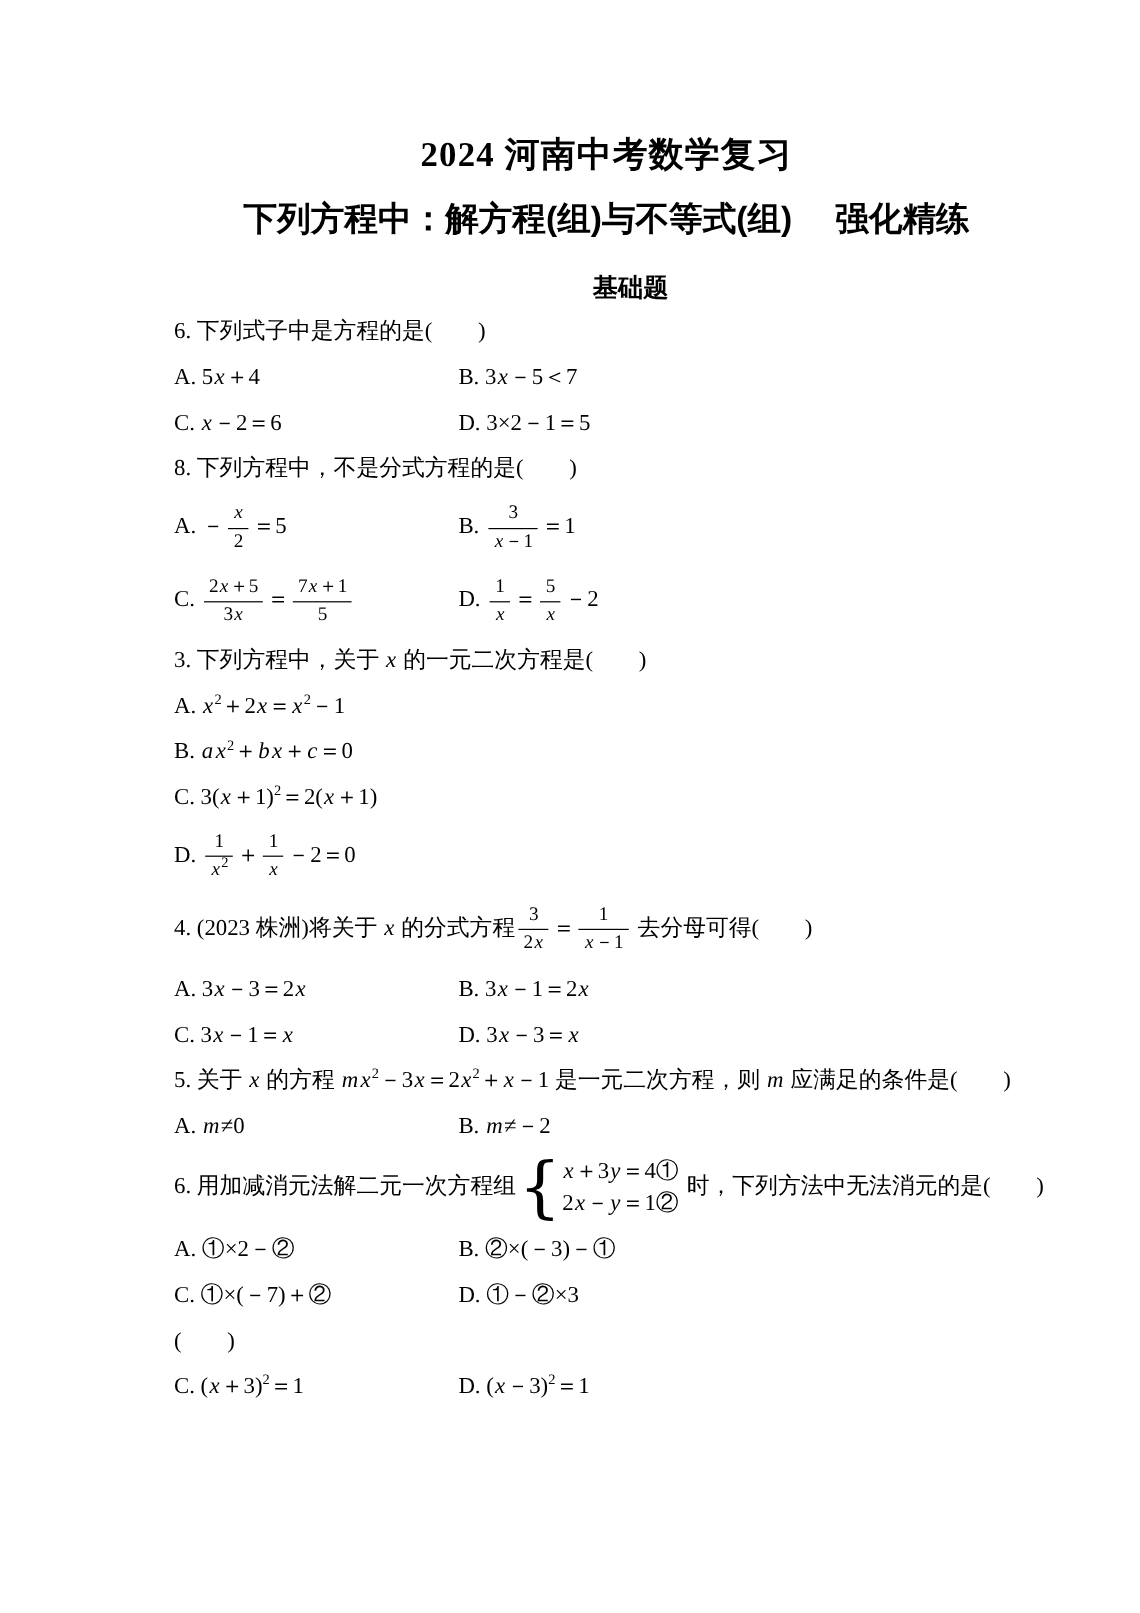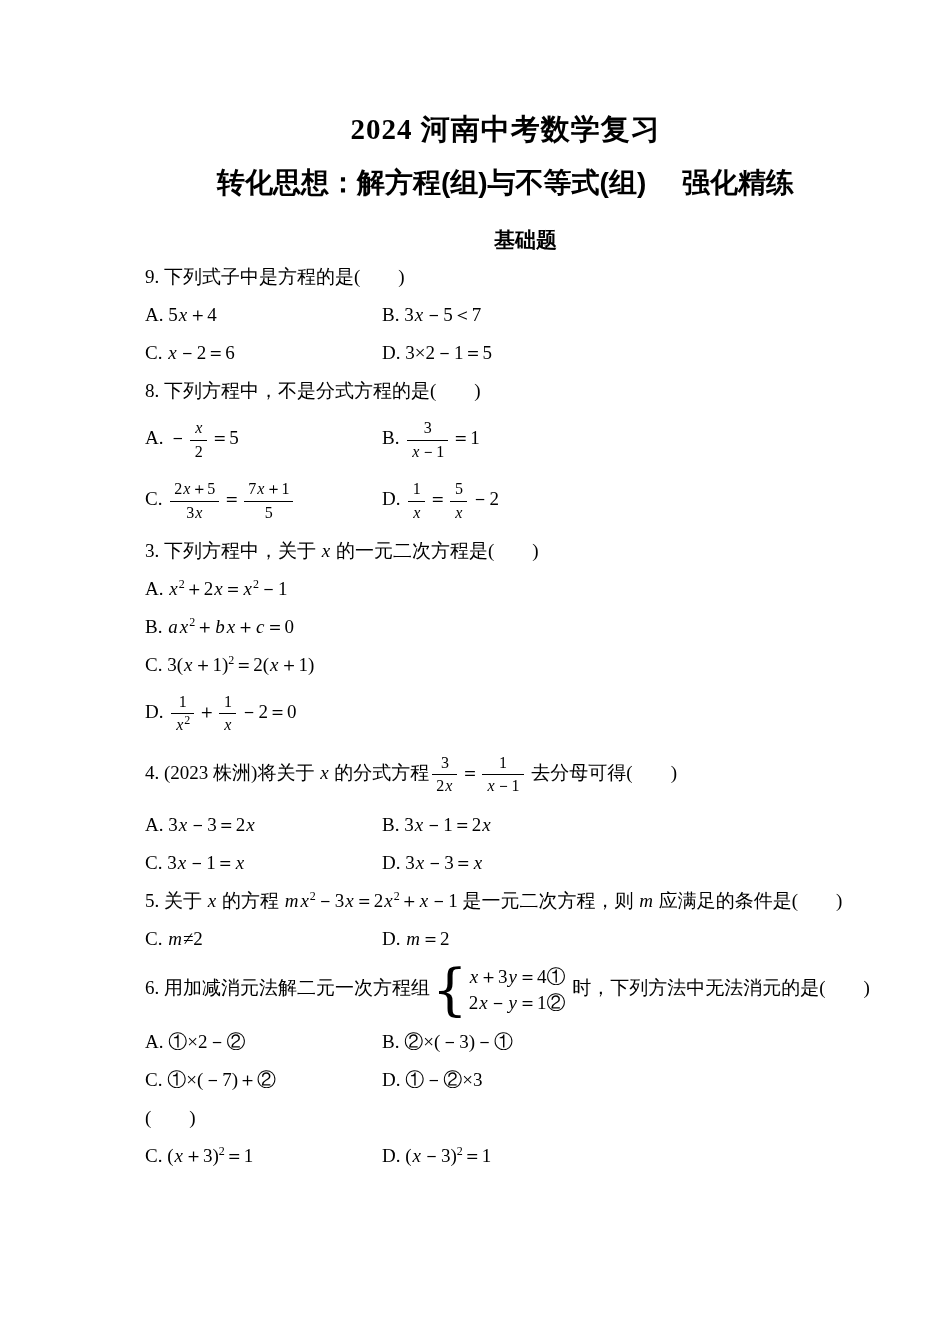--- a/index.html
+++ b/index.html
@@ -79,25 +79,25 @@
     margin-right:1px;
   }
   .system .syslines{display:inline-flex;flex-direction:column;}
   .system .sysline{display:block;line-height:26px;font-size:19px;}
 </style>
 </head>
 <body>
 
 <div class="page">
   <h1 class="doc-title">2024 河南中考数学复习</h1>
-  <h2 class="doc-subtitle">转化思想：解方程(组)与不等式(组)　 强化精练</h2>
+  <h2 class="doc-subtitle">下列方程中：解方程(组)与不等式(组)　 强化精练</h2>
   <div class="section-heading">基础题</div>
   <section id="questions">
       <div class="question">
-        <div class="line stem">9. 下列式子中是方程的是(　　)</div>
+        <div class="line stem">6. 下列式子中是方程的是(　　)</div>
         <div class="line optrow cols2">
           <span class="option">A. 5<span class="mi">x</span>＋4</span>
           <span class="option">B. 3<span class="mi">x</span>－5＜7</span>
         </div>
         <div class="line optrow cols2">
           <span class="option">C. <span class="mi">x</span>－2＝6</span>
           <span class="option">D. 3×2－1＝5</span>
         </div>
       </div>
       <div class="question">
@@ -125,22 +125,22 @@
           <span class="option">B. 3<span class="mi">x</span>－1＝2<span class="mi">x</span></span>
         </div>
         <div class="line optrow cols2">
           <span class="option">C. 3<span class="mi">x</span>－1＝<span class="mi">x</span></span>
           <span class="option">D. 3<span class="mi">x</span>－3＝<span class="mi">x</span></span>
         </div>
       </div>
       <div class="question">
         <div class="line stem">5. 关于 <span class="mi">x</span> 的方程 <span class="mi">m</span><span class="mi">x</span><sup class="msup">2</sup>－3<span class="mi">x</span>＝2<span class="mi">x</span><sup class="msup">2</sup>＋<span class="mi">x</span>－1 是一元二次方程，则 <span class="mi">m</span> 应满足的条件是(　　)</div>
         <div class="line optrow cols2">
-          <span class="option">C. <span class="mi">m</span>≠2</span>
-          <span class="option">D. <span class="mi">m</span>＝2</span>
+          <span class="option">A. <span class="mi">m</span>≠0</span>
+          <span class="option">B. <span class="mi">m</span>≠－2</span>
         </div>
       </div>
       <div class="question">
         <div class="line stem">6. 用加减消元法解二元一次方程组<span class="system">
             <span class="brace">{</span>
             <span class="syslines">
               <span class="sysline"><span class="mi">x</span>＋3<span class="mi">y</span>＝4①</span>
               <span class="sysline">2<span class="mi">x</span>－<span class="mi">y</span>＝1②</span>
             </span>
           </span> 时，下列方法中无法消元的是(　　)</div>

